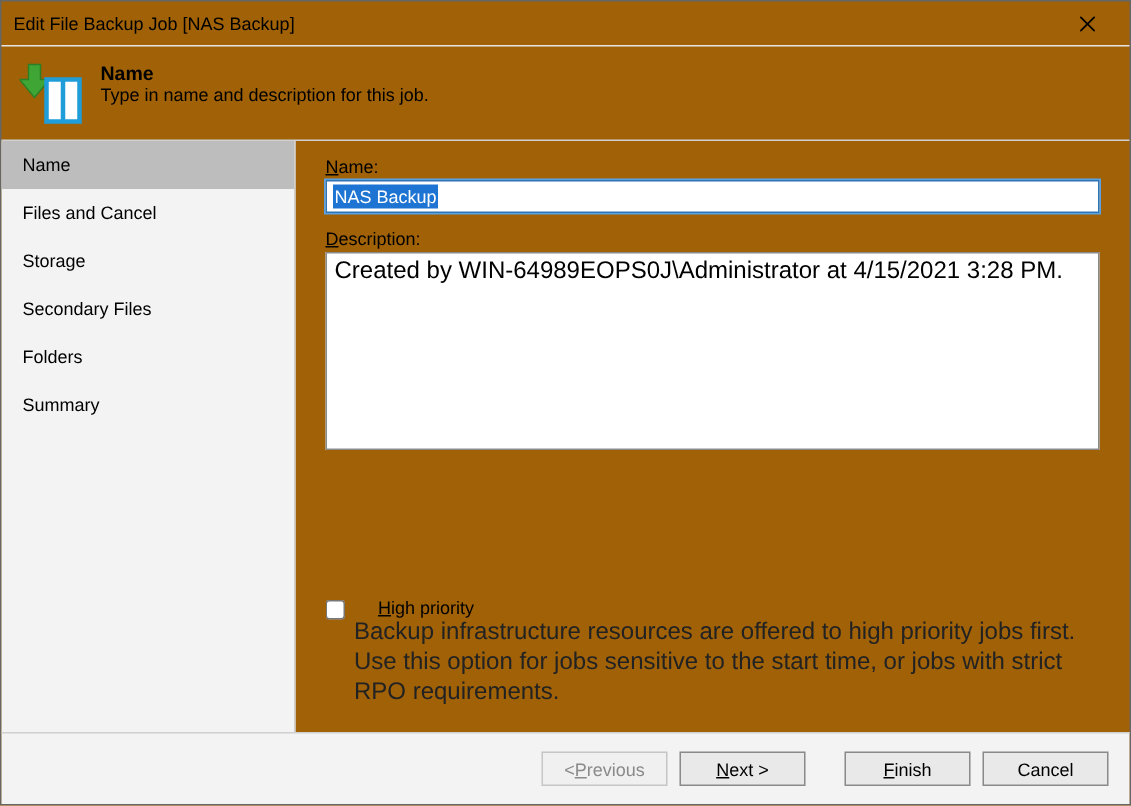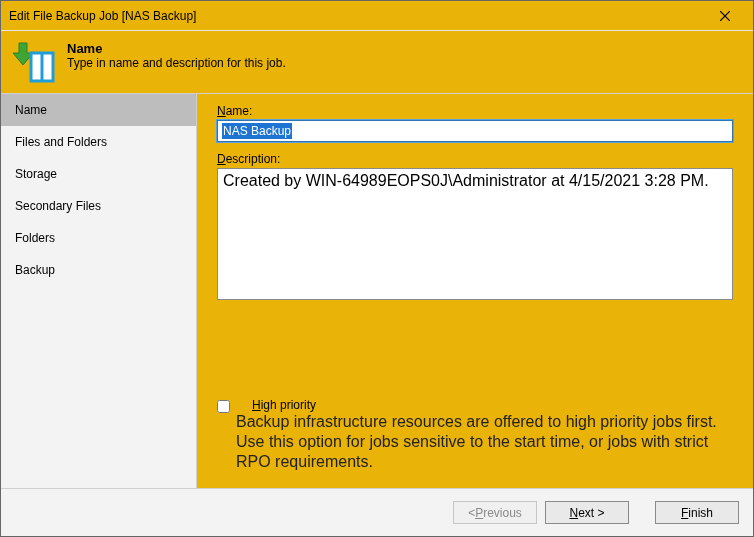--- a/index.html
+++ b/index.html
@@ -7,21 +7,21 @@
     margin: 0; padding: 0;
     font-family: "Segoe UI", Tahoma, sans-serif;
     font-size: 12px;
     color: #000;
     background: #fff;
   }
   .window {
     width: 754px; height: 537px;
     border: 1px solid #666;
     display: flex; flex-direction: column;
-    background: #eab308;
+    background: #a16207;
   }
   
   .titlebar {
     height: 30px;
     display: flex; align-items: center;
     padding: 0 8px;
     border-bottom: 1px solid #e5e5e5;
   }
   .titlebar .title { flex: 1; font-size: 12px; }
   .titlebar .close {
@@ -157,25 +157,25 @@
     <div class="text">
       <div class="heading">Name</div>
       <div class="sub">Type in name and description for this job.</div>
     </div>
   </div>
 
   <div class="body">
 
     <div class="sidebar">
       <div class="side-item active"><span>Name</span></div>
-      <div class="side-item"><span>Files and Folders</span></div>
+      <div class="side-item"><span>Files and Cancel</span></div>
       <div class="side-item"><span>Storage</span></div>
       <div class="side-item"><span>Secondary Files</span></div>
       <div class="side-item"><span>Folders</span></div>
-      <div class="side-item"><span>Backup</span></div>
+      <div class="side-item"><span>Summary</span></div>
     </div>
 
     <div class="main">
 
       <div class="form-label">
         <span class="ul">N</span><span>ame:</span>
       </div>
       <div class="name-input-wrap">
         <input class="name-input" type="text" style="color: transparent; caret-color: rgb(0, 0, 0);" value="NAS Backup">
         <span class="name-input-overlay">NAS Backup</span>
@@ -214,15 +214,18 @@
       <span></span>
         <span class="ul">N</span>
         <span>ext &gt;</span>
     </button>
     <div class="btn-gap"></div>
     <button class="btn">
       <span></span>
         <span class="ul">F</span>
         <span>inish</span>
     </button>
+    <button class="btn">
+      <span>Cancel</span>
+    </button>
   </div>
 
 </div>
 
 </body></html>

